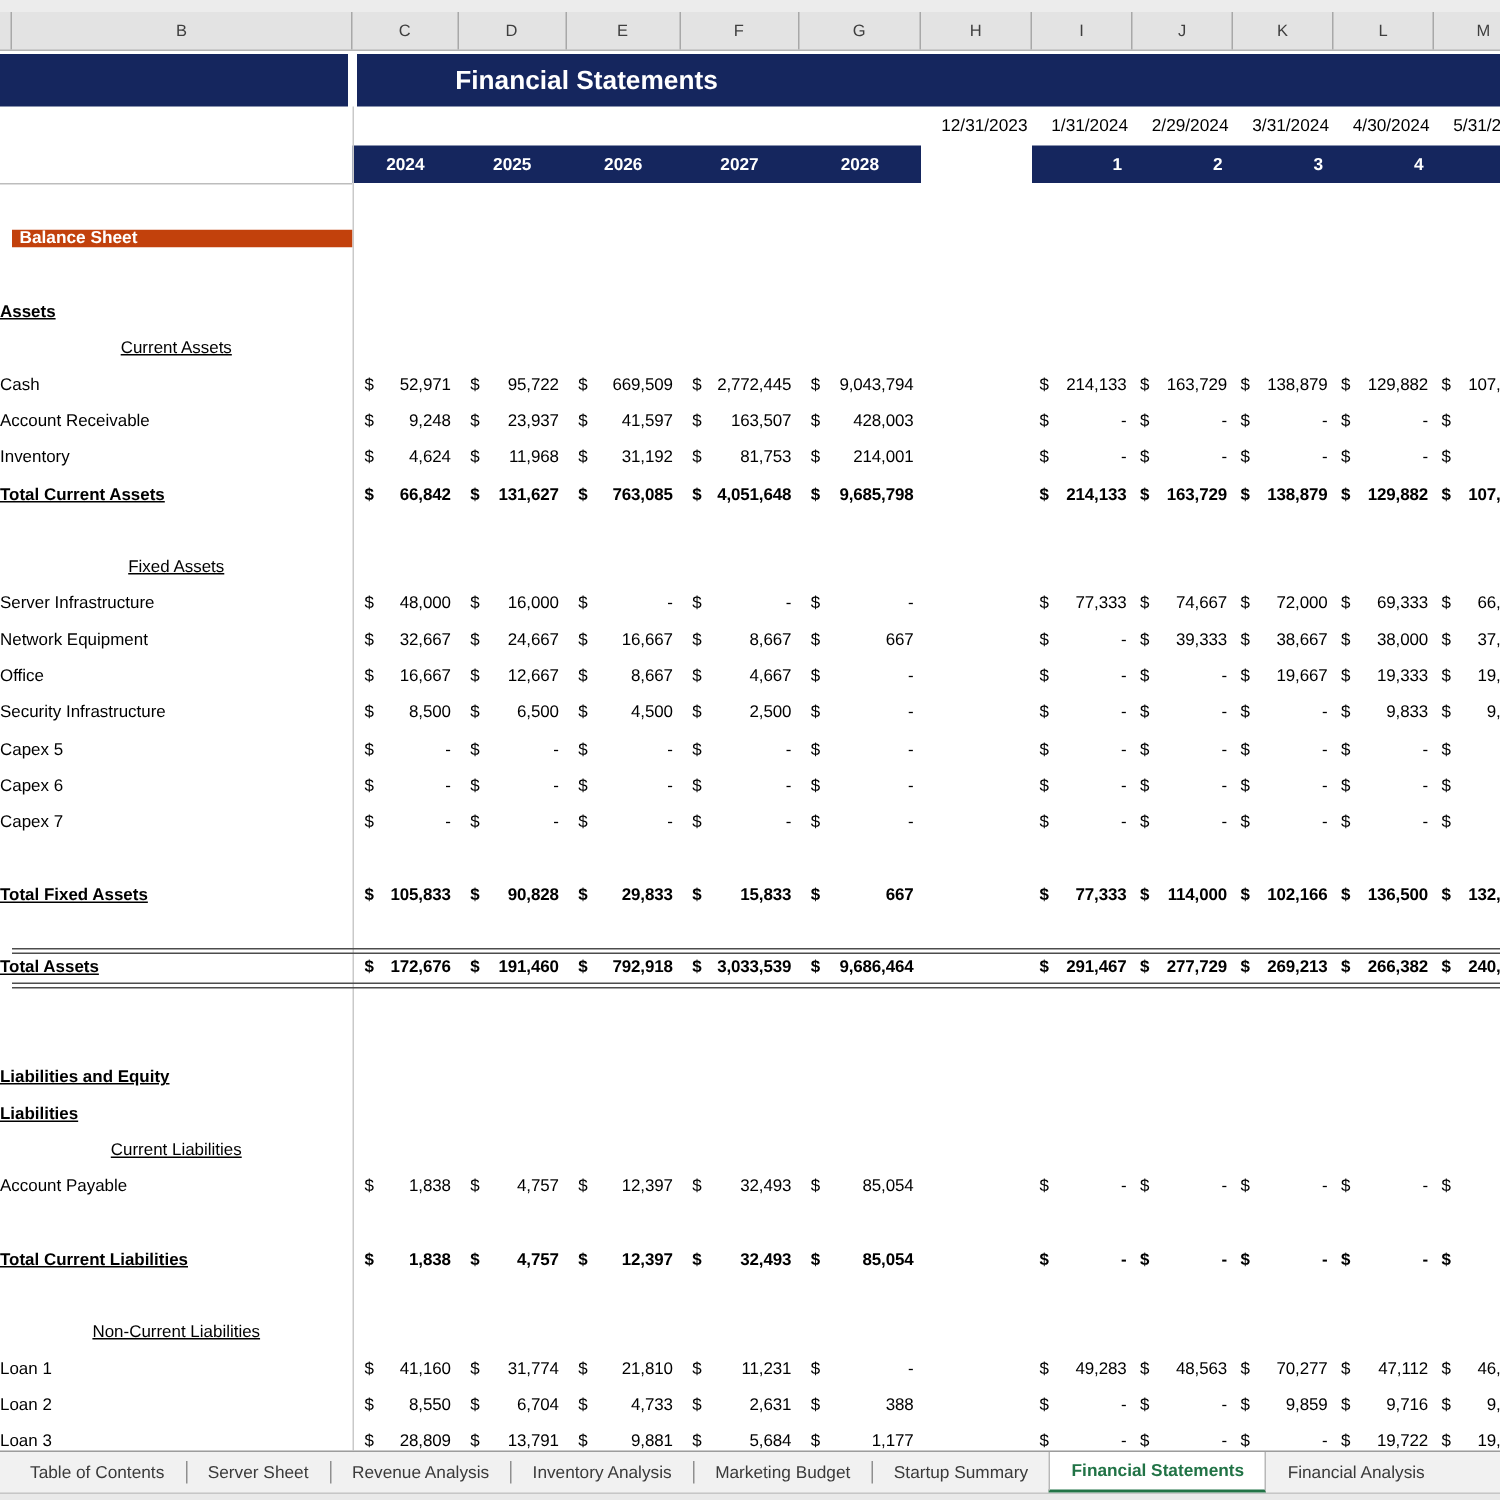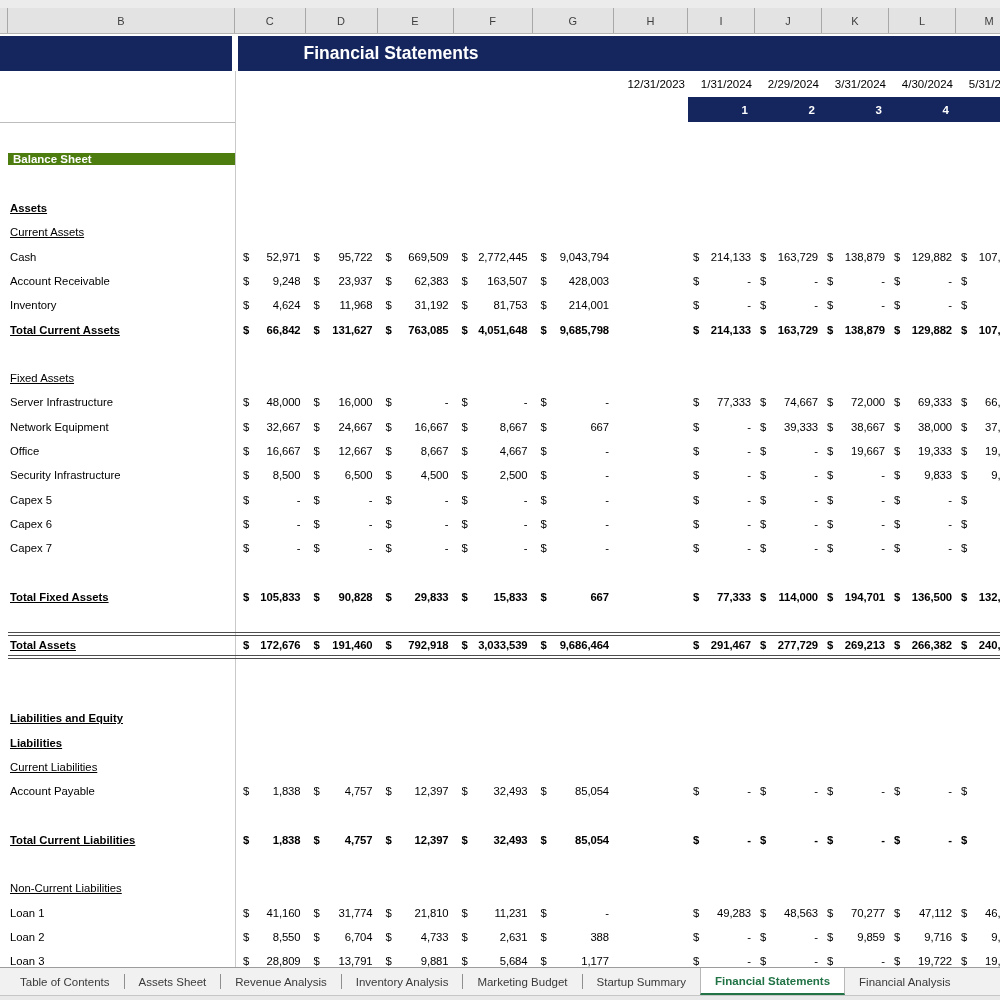--- a/index.html
+++ b/index.html
@@ -38,32 +38,32 @@
     color:#fff;font-weight:bold;font-size:11.5px;}
   .ys-right .cell{display:flex;align-items:center;justify-content:flex-end;padding-right:7px;
     color:#fff;font-weight:bold;font-size:11.5px;}
 
   .b-underline{position:absolute;top:122px;left:0;width:235px;height:1px;background:#bdbdbd;}
   .vline{position:absolute;top:71px;left:235px;width:1px;height:896px;background:#c9c9c9;}
 
   
   .body{position:absolute;top:123px;left:0;width:1023px;}
   .row{height:24.3px;align-items:center;font-size:11.3px;}
-  .row .label{padding-left:10px;white-space:nowrap;overflow:hidden;}
+  .row .label{white-space:nowrap;overflow:hidden;}
   .row.h1 .label{font-weight:bold;text-decoration:underline;}
-  .row.h2 .label{text-decoration:underline;}
+  .row.h2 .label{text-decoration:underline;text-align:center;}
   .row.bold .label,.row.total .label,.row.grand .label{font-weight:bold;text-decoration:underline;}
   .row.total .money,.row.grand .money{font-weight:bold;}
   .money{display:flex;justify-content:space-between;align-items:center;height:100%;
     padding-left:8px;padding-right:5px;white-space:nowrap;letter-spacing:-0.1px;}
   .money.mn{padding-left:5px;padding-right:4px;}
   .row.grand{position:relative;}
   .row.grand::before{content:"";position:absolute;left:8px;right:0;top:-1px;height:0;border-top:4px double #4d4d4d;}
   .row.grand::after{content:"";position:absolute;left:8px;right:0;bottom:-1px;height:0;border-top:4px double #4d4d4d;}
-  .banner-box{margin-left:8px;height:100%;background:#4d7c0f;color:#fff;font-weight:bold;
+  .banner-box{margin-left:8px;height:100%;background:#c2410c;color:#fff;font-weight:bold;
     display:flex;align-items:center;padding-left:5px;font-size:11.5px;}
 
   
   .tabbar{position:absolute;top:967px;left:0;width:1023px;height:33px;background:#f1f1f1;
     border-top:1px solid #9c9c9c;box-sizing:border-box;}
   .tabs-row{display:flex;align-items:stretch;height:27px;padding-left:6px;}
   .tab{display:flex;align-items:center;padding:0 14px;font-size:11.5px;color:#3a3a3a;
     white-space:nowrap;cursor:default;}
   .tab.active{background:#ffffff;color:#217346;font-weight:bold;
     border-left:1px solid #b8b8b8;border-right:1px solid #b8b8b8;
@@ -104,20 +104,27 @@
       <div class="cell"></div>
       <div class="cell"></div>
       <div class="cell">12/31/2023</div>
       <div class="cell">1/31/2024</div>
       <div class="cell">2/29/2024</div>
       <div class="cell">3/31/2024</div>
       <div class="cell">4/30/2024</div>
       <div class="cell">5/31/2024</div>
     </div>
 
+  <div class="yearstrip ys-left" id="yearStrip">
+      <div class="cell">2024</div>
+      <div class="cell">2025</div>
+      <div class="cell">2026</div>
+      <div class="cell">2027</div>
+      <div class="cell">2028</div>
+    </div>
   <div class="yearstrip ys-right" id="periodStrip">
       <div class="cell">1</div>
       <div class="cell">2</div>
       <div class="cell">3</div>
       <div class="cell">4</div>
       <div class="cell">5</div>
     </div>
 
   <div class="b-underline"></div>
   <div class="vline"></div>
@@ -244,21 +251,21 @@
         <div class="money">
           <span>$</span>
           <span>9,248</span>
         </div>
         <div class="money">
           <span>$</span>
           <span>23,937</span>
         </div>
         <div class="money">
           <span>$</span>
-          <span>62,383</span>
+          <span>41,597</span>
         </div>
         <div class="money">
           <span>$</span>
           <span>163,507</span>
         </div>
         <div class="money">
           <span>$</span>
           <span>428,003</span>
         </div>
         <div></div>
@@ -742,21 +749,21 @@
         <div class="money mn">
           <span>$</span>
           <span>77,333</span>
         </div>
         <div class="money mn">
           <span>$</span>
           <span>114,000</span>
         </div>
         <div class="money mn">
           <span>$</span>
-          <span>194,701</span>
+          <span>102,166</span>
         </div>
         <div class="money mn">
           <span>$</span>
           <span>136,500</span>
         </div>
         <div class="money mn">
           <span>$</span>
           <span>132,667</span>
         </div>
       </div>
@@ -1147,21 +1154,21 @@
           <span>$</span>
           <span>19,430</span>
         </div>
       </div>
     </div>
 
   <div class="tabbar">
     <div class="tabs-row" id="tabsRow">
         <div class="tab">Table of Contents</div>
         <div class="tabsep"></div>
-        <div class="tab">Assets Sheet</div>
+        <div class="tab">Server Sheet</div>
         <div class="tabsep"></div>
         <div class="tab">Revenue Analysis</div>
         <div class="tabsep"></div>
         <div class="tab">Inventory Analysis</div>
         <div class="tabsep"></div>
         <div class="tab">Marketing Budget</div>
         <div class="tabsep"></div>
         <div class="tab">Startup Summary</div>
         <div class="tab active">Financial Statements</div>
         <div class="tab">Financial Analysis</div>

